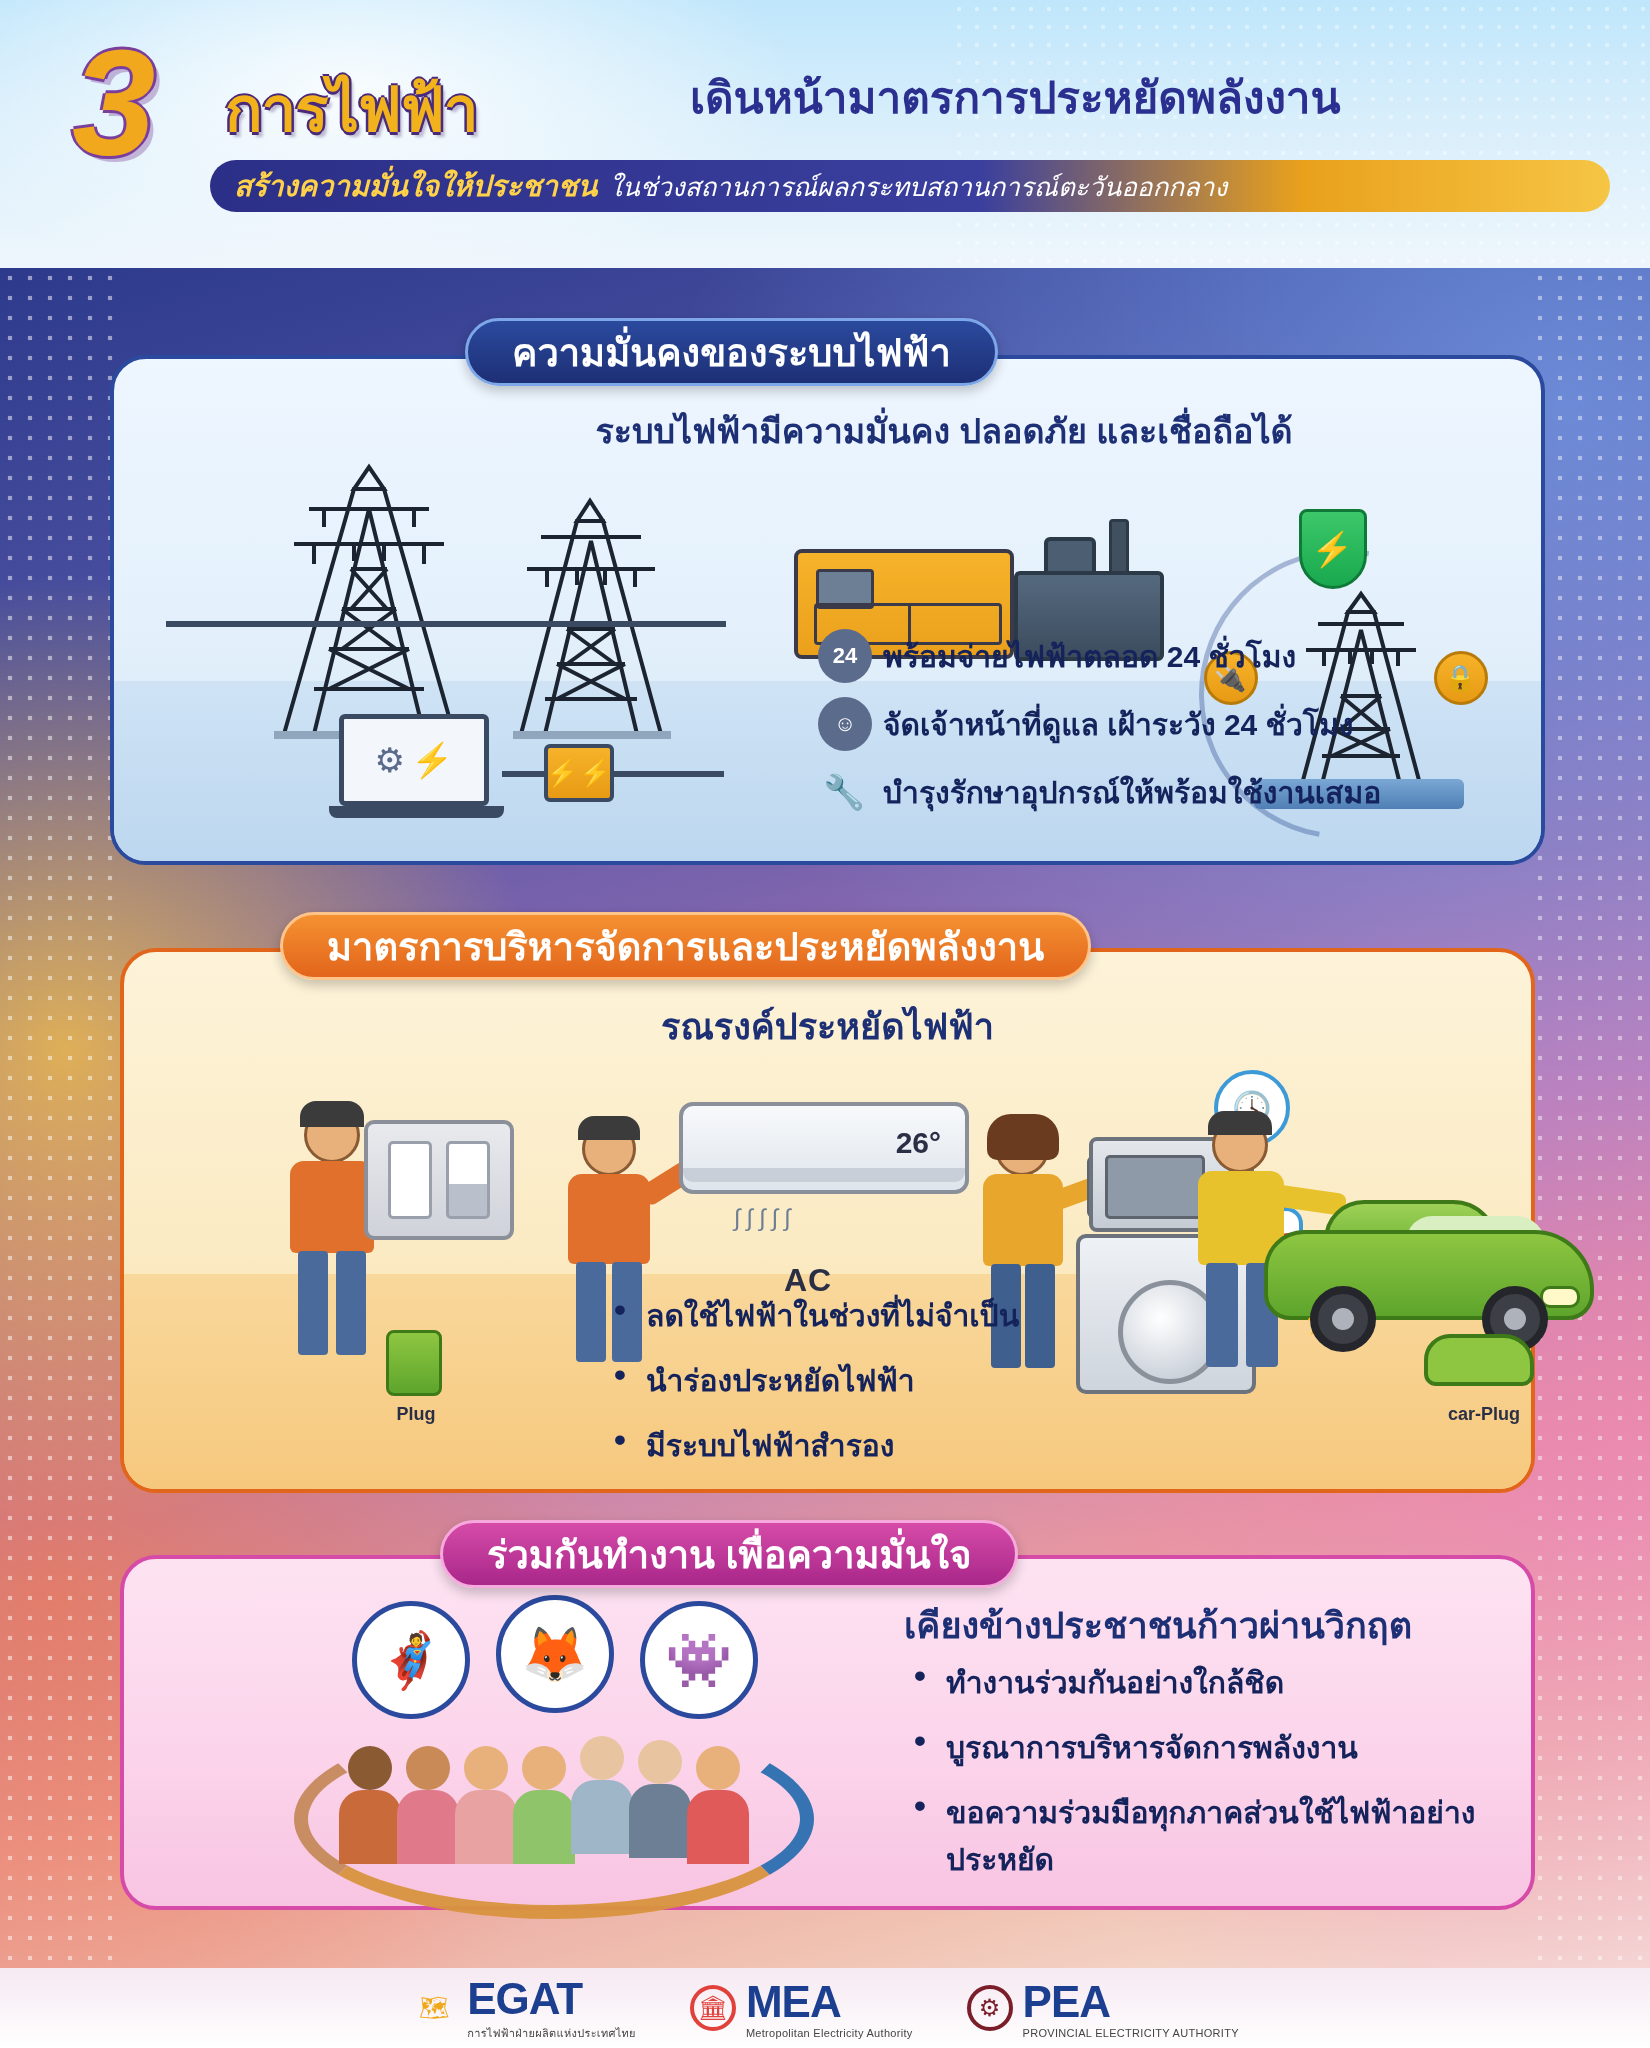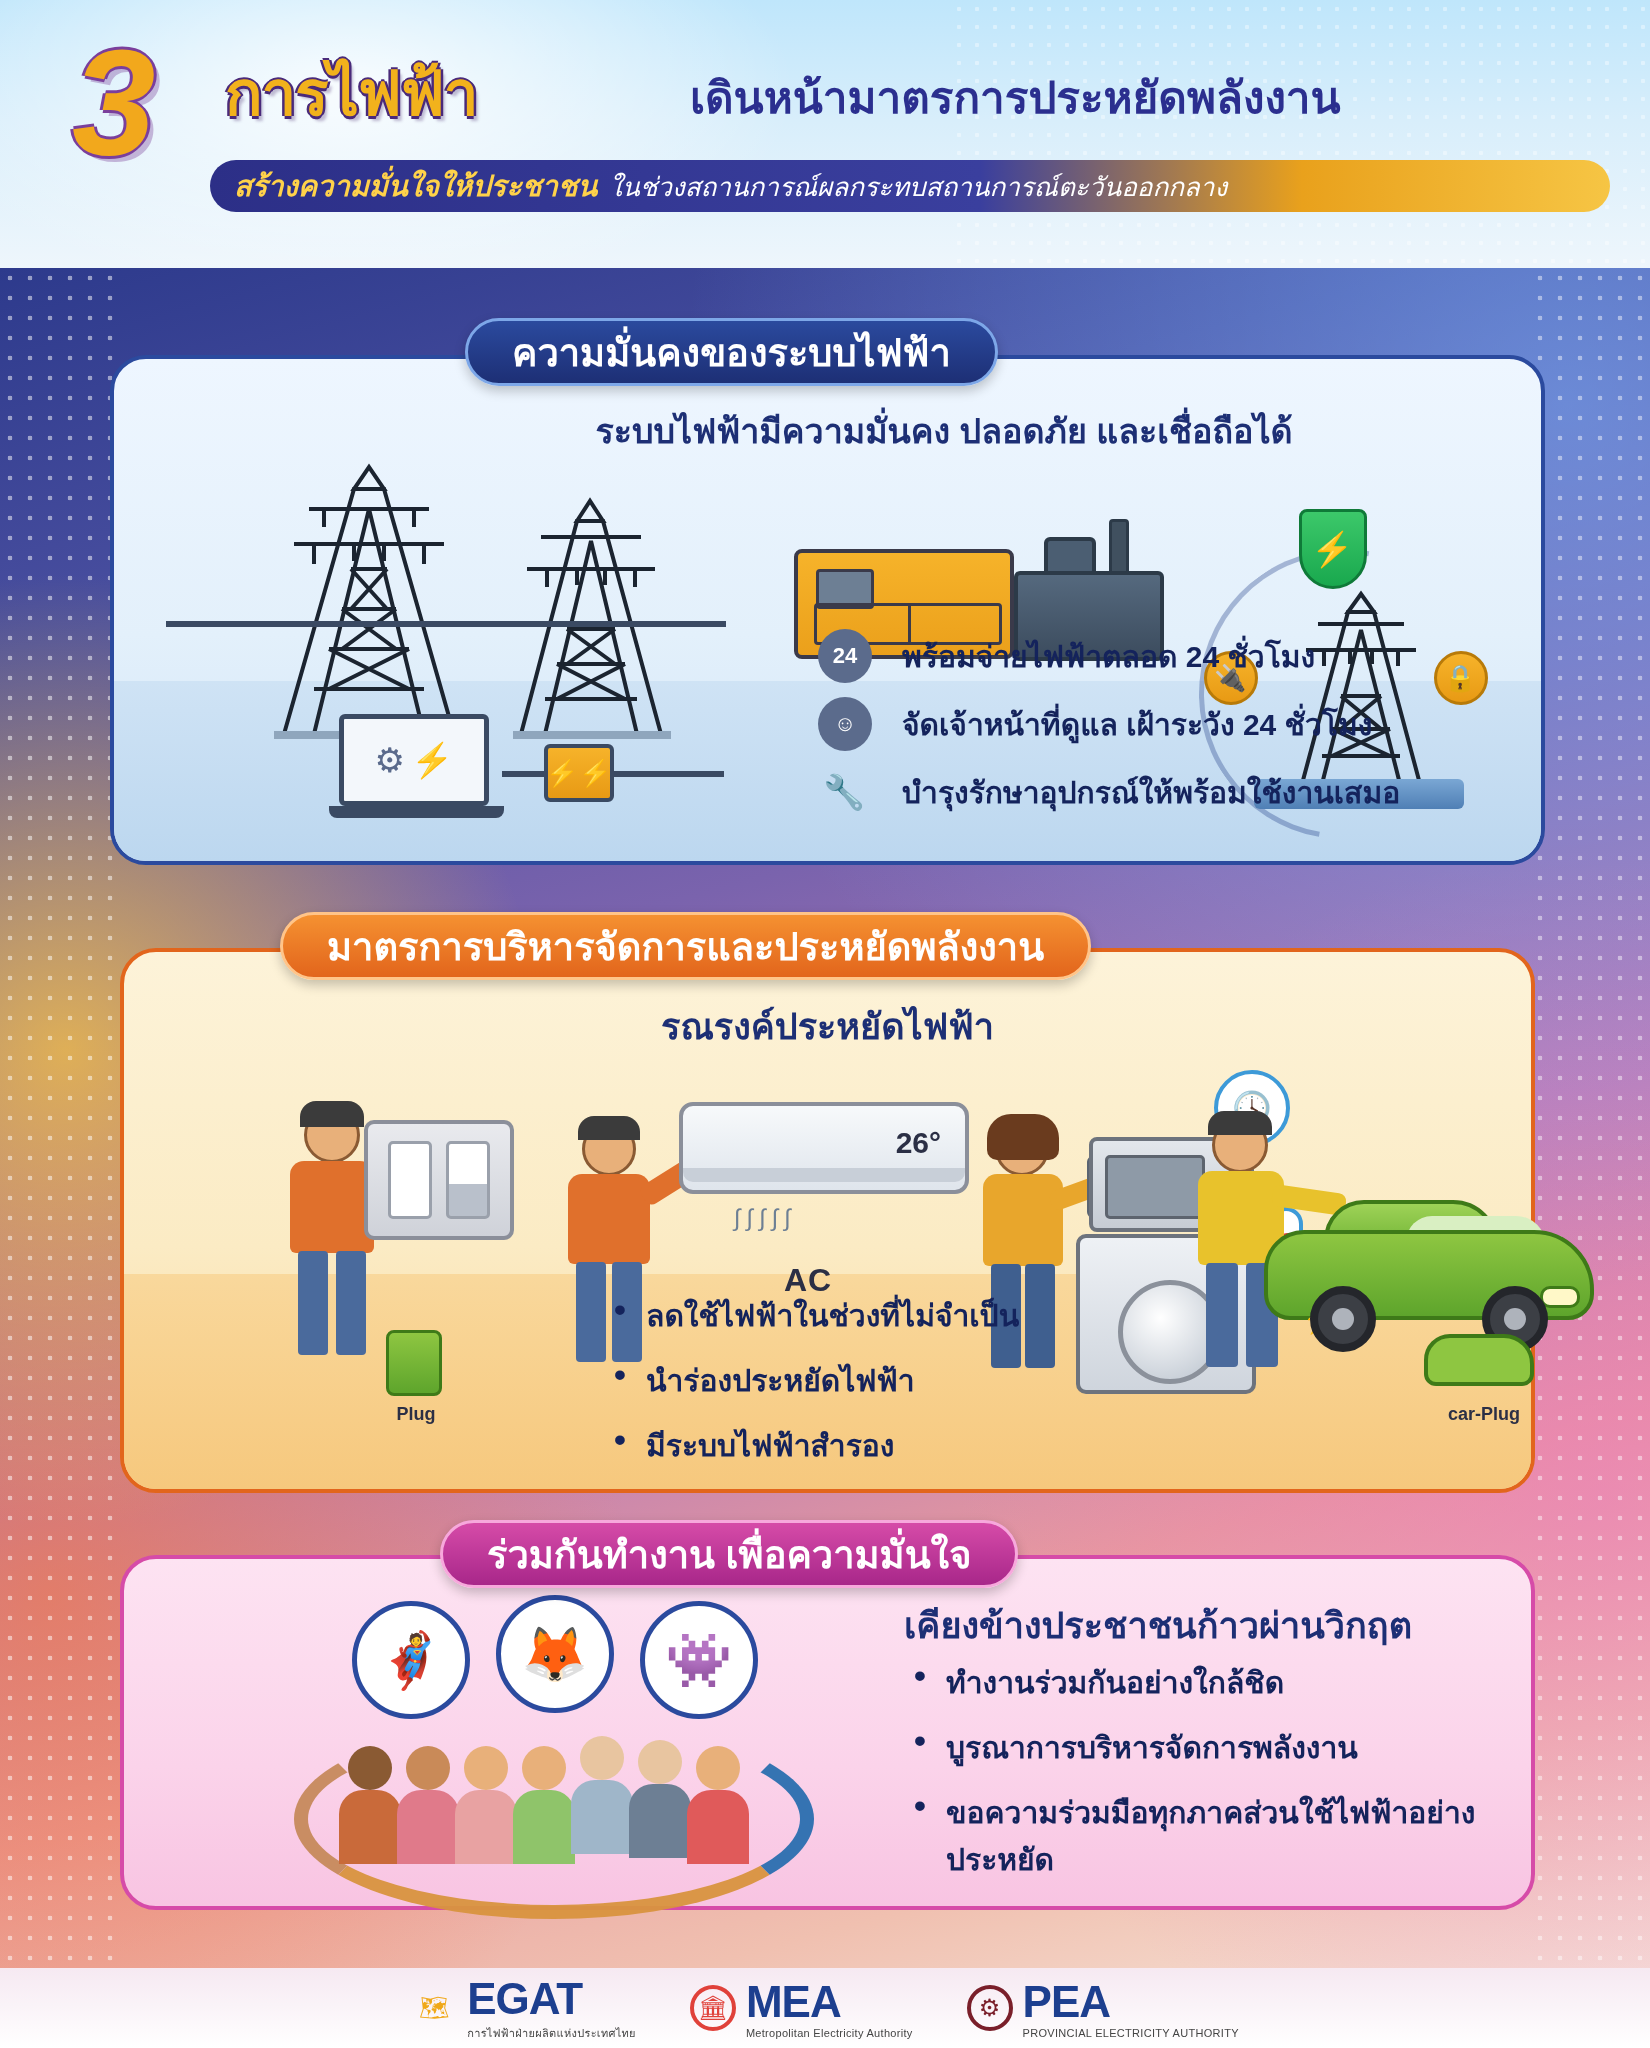--- a/index.html
+++ b/index.html
@@ -32,21 +32,21 @@
   .big3 {
     position:absolute; left:72px; top:28px;
     font-size: 150px; font-weight: bold; line-height: 1;
     color: #f2a81c;
     text-shadow:
       -3px 0 0 #7a3f9c, 3px 0 0 #7a3f9c, 0 -3px 0 #7a3f9c, 0 3px 0 #7a3f9c,
       6px 6px 0 rgba(120,60,150,.35);
     font-style: italic;
   }
   .title-main {
-    position:absolute; left:225px; top:44px;
+    position:absolute; left:225px; top:60px;
     font-size: 62px; font-weight: bold; color: #f2b21c;
     text-shadow: -2.5px 0 0 #4a2a7a, 2.5px 0 0 #4a2a7a, 0 -2.5px 0 #4a2a7a, 0 3px 0 #4a2a7a, 4px 5px 3px rgba(70,40,110,.3);
     letter-spacing: -1px;
   }
   .title-sub-inline {
     position:absolute; left:690px; top:62px;
     font-size: 44px; font-weight:bold; color:#2b2f8f;
   }
   .subtitle-bar {
     position:absolute; left:210px; top:160px; width: 1400px; height: 52px;
@@ -120,21 +120,21 @@
     border: 4px solid #d64ba8;
   }
 
   
   .p1-head {
     position:absolute; left: 480px; top: 50px; width: 700px;
     text-align:center; font-size: 34px; font-weight:bold; color:#1d2f75; line-height: 1.35;
   }
   .p1-list { position:absolute; left: 704px; top: 270px; }
   .p1-row { display:flex; align-items:center; margin-bottom: 14px; }
-  .p1-row .txt { font-size: 30px; color:#14235c; font-weight:bold; margin-left: 30px; }
+  .p1-row .txt { font-size: 30px; color:#14235c; font-weight:bold; margin-left: 11px; }
   .ico-circle {
     width: 54px; height: 54px; border-radius: 50%;
     background: #5b6b8c; color:#fff; display:flex; align-items:center; justify-content:center;
     font-size: 22px; font-weight:bold; flex: 0 0 auto;
   }
   .ico-flat { width:54px; height:54px; display:flex; align-items:center; justify-content:center; font-size: 34px; flex:0 0 auto; color:#5b6b8c;}
 
   
   .pylon { position:absolute; }
   .pylon svg { display:block; }

